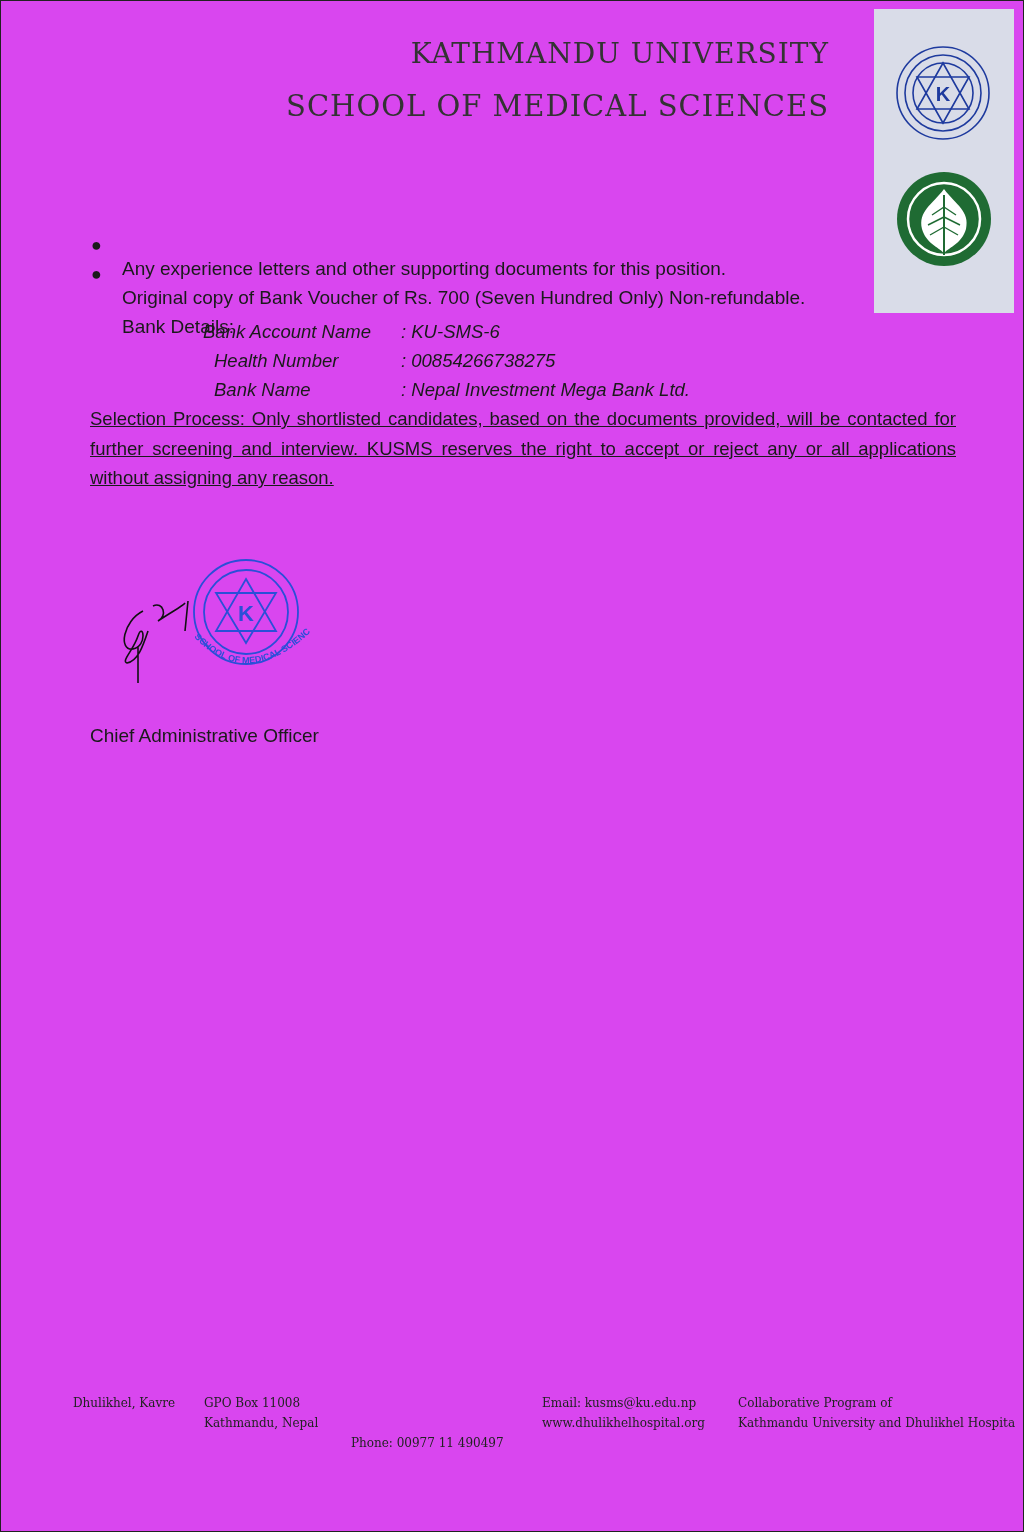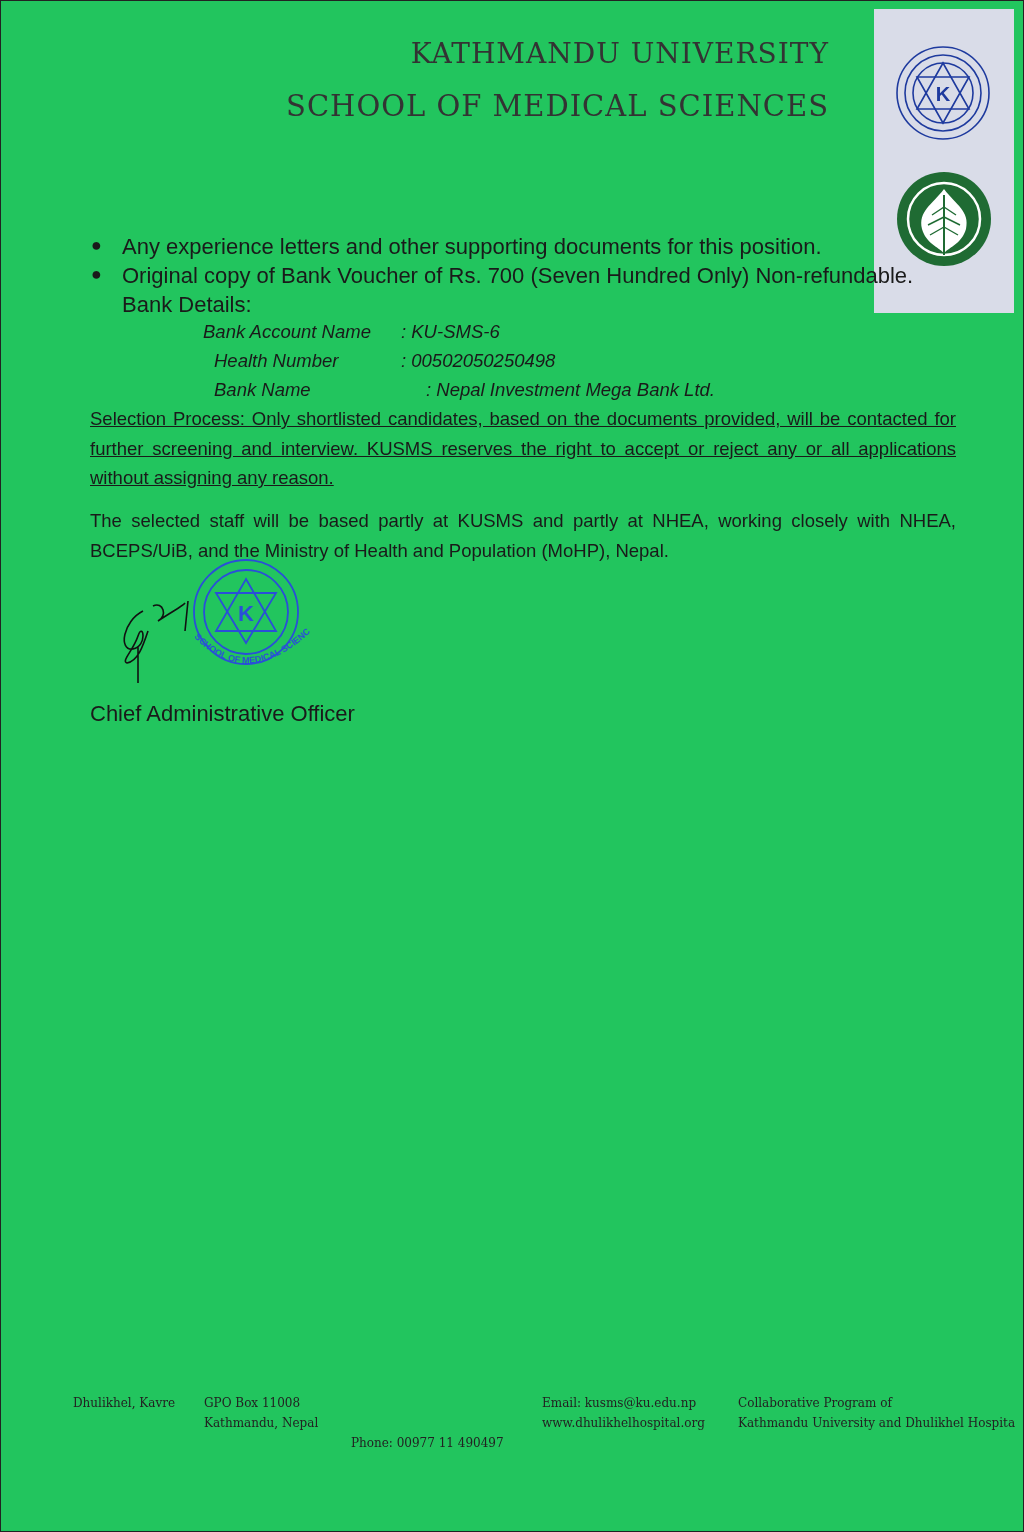--- a/index.html
+++ b/index.html
@@ -1,25 +1,25 @@
 <!DOCTYPE html>
 <html><head>
 <meta charset="utf-8">
 <style>
   html, body { margin:0; padding:0; }
   body { width:1024px; height:1532px; background:#fff; position:relative; overflow:hidden;
          font-family:"Liberation Sans", sans-serif; color:#1a1a1a; }
-  .page { position:absolute; left:0; top:0; width:1022px; height:1530px; border:1px solid #222; background:#22c55e; }
+  .page { position:absolute; left:0; top:0; width:1022px; height:1530px; border:1px solid #222; background:#d946ef; }
   .hdr { position:absolute; right:194px; text-align:right; font-family:"DejaVu Serif", serif; color:#333; letter-spacing:1px; }
   .hdr1 { top:36px; font-size:28px; }
   .hdr2 { top:88px; font-size:29px; }
   .logo-strip { position:absolute; left:873px; top:8px; width:140px; height:304px; background:#d9dce8; }
   .logo1 { position:absolute; left:19px; top:34px; }
   .logo2 { position:absolute; left:22px; top:162px; }
-  .body-text { position:absolute; font-size:22px; color:#1a1a1a; }
+  .body-text { position:absolute; font-size:19px; color:#1a1a1a;margin-top:24px; }
   .bullet { position:absolute; left:90px; font-size:18px; }
   .bank-row { position:absolute; font-size:18.5px;font-style:italic; }
   .para { position:absolute; left:89px; width:866px; font-size:18.5px; line-height:29.5px; text-align:justify; }
   .footer { position:absolute; top:1392px; font-family:"DejaVu Serif", serif; font-size:12px; color:#222; line-height:20px; }
 </style>
 </head>
 <body>
 
 <div class="page">
 
@@ -50,26 +50,25 @@
 
   <div class="bullet" style="top:234px;">●</div>
   <div class="body-text" style="left:121px; top:233px;">Any experience letters and other supporting documents for this position.</div>
   <div class="bullet" style="top:263px;">●</div>
   <div class="body-text" style="left:121px; top:262px;text-align:right;">Original copy of Bank Voucher of Rs. 700 (Seven Hundred Only) Non-refundable.</div>
   <div class="body-text" style="left:121px; top:291px;">Bank Details:</div>
 
   <div class="bank-row" style="left:202px; top:320px;">Bank Account Name</div>
   <div class="bank-row" style="left:400px; top:320px;">: KU-SMS-6</div>
   <div class="bank-row" style="left:213px; top:349px;">Health Number</div>
-  <div class="bank-row" style="left:400px; top:349px;">: 00502050250498</div>
+  <div class="bank-row" style="left:400px; top:349px;">: 00854266738275</div>
   <div class="bank-row" style="left:213px; top:378px;">Bank Name</div>
-  <div class="bank-row" style="left:400px; top:378px;margin-left:25px;">: Nepal Investment Mega Bank Ltd.</div>
+  <div class="bank-row" style="left:400px; top:378px;">: Nepal Investment Mega Bank Ltd.</div>
 
   <div class="para" style="top:403px;text-decoration:underline;">Selection Process: Only shortlisted candidates, based on the documents provided, will be contacted for further screening and interview. KUSMS reserves the right to accept or reject any or all applications without assigning any reason.</div>
-  <div class="para" style="top:505px;">The selected staff will be based partly at KUSMS and partly at NHEA, working closely with NHEA, BCEPS/UiB, and the Ministry of Health and Population (MoHP), Nepal.</div>
 
   <svg style="position:absolute; left:112px; top:590px;" width="90" height="95" viewBox="0 0 90 95">
     <path d="M30 20 C10 30 5 60 20 58 C35 55 30 30 25 45 C20 60 8 70 14 72 C25 70 30 55 35 40 M40 15 C50 10 55 25 45 30 C60 20 70 15 72 12 M75 10 L72 40 M25 55 L25 92" fill="none" stroke="#111" stroke-width="1.6"></path>
   </svg>
 
   <svg style="position:absolute; left:175px; top:556px;" width="145" height="125" viewBox="0 0 145 125">
     <g fill="none" stroke="#2a4fd8" stroke-width="1.8">
       <circle cx="70" cy="55" r="52"></circle>
       <circle cx="70" cy="55" r="42"></circle>
       <polygon points="70,22 100,74 40,74"></polygon>

